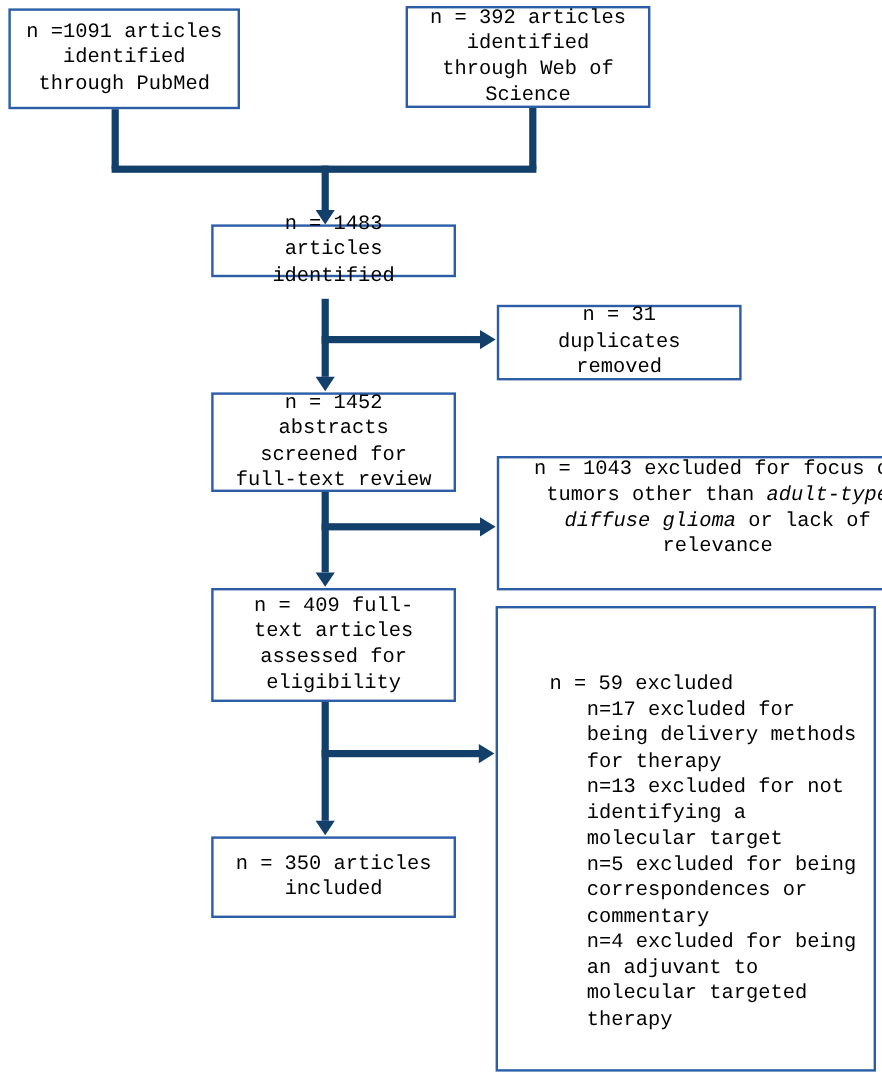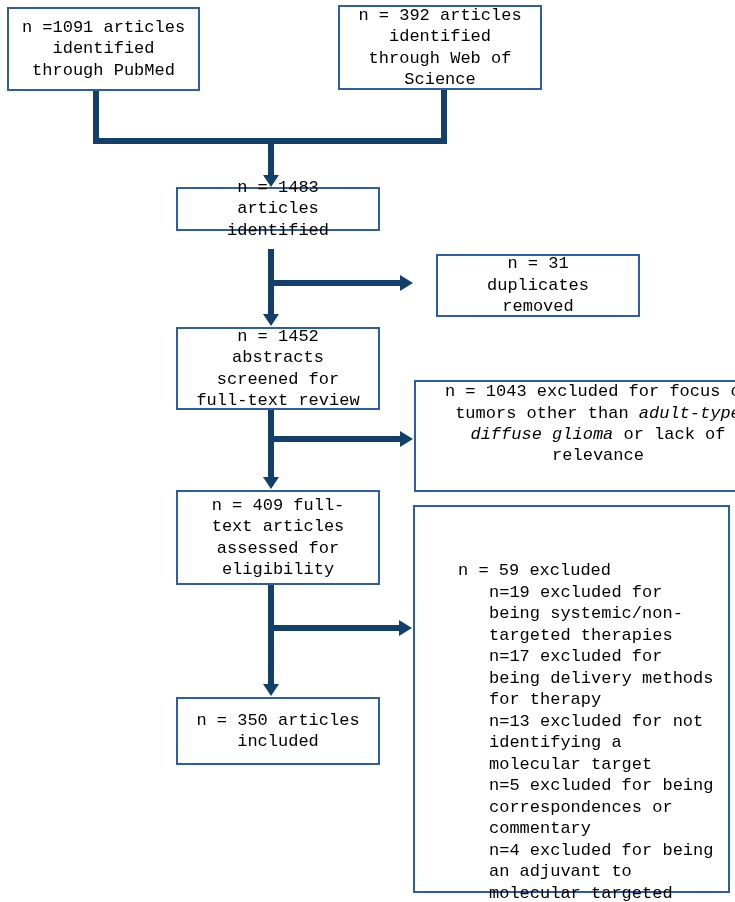--- a/index.html
+++ b/index.html
@@ -38,21 +38,21 @@
   .arrow-right{
     position:absolute;width:0;height:0;
     border-top:8px solid transparent;
     border-bottom:8px solid transparent;
     border-left:13px solid var(--connector);
   }
   
   .n-pubmed    {left:7px;  top:7px;  width:193px;height:84px;padding:0 12px;}
   .n-wos       {left:338px;top:5px;  width:204px;height:85px;padding:12px 14px;}
   .n-identified{left:176px;top:187px;width:204px;height:44px;padding:0 14px;}
-  .n-duplicates{left:436px;top:254px;width:204px;height:63px;padding:0 14px;}
+  .n-duplicates{left:414px;top:254px;width:204px;height:63px;padding:0 14px;}
   .n-screened  {left:176px;top:327px;width:204px;height:83px;padding:0 14px;}
   .n-excl1043  {left:414px;top:380px;width:376px;height:112px;padding:0 26px 24px 18px;}
   .n-eligibility{left:176px;top:490px;width:204px;height:95px;padding:0 24px;}
   .n-included  {left:176px;top:697px;width:204px;height:68px;padding:16px 14px;}
   .n-excl59{
     left:413px;top:505px;width:317px;height:388px;
     display:block;text-align:left;
     padding:53px 6px 0 0;
   }
   .excl-title{margin-left:43px;font-size:17px;line-height:21.5px;}
@@ -109,21 +109,20 @@
   <div class="box n-excl1043">
     <span class="lbl"><span>n = 1043 excluded for focus on tumors other than </span><span class="italic">adult-type diffuse glioma</span><span> or lack of relevance</span></span>
   </div>
 
   <div class="box n-eligibility">
     <span class="lbl">n = 409 full-text articles assessed for eligibility</span>
   </div>
 
   <div class="box n-excl59">
     <div class="excl-title">n = 59 excluded</div>
-    <div class="excl-item">n=19 excluded for being systemic/non-targeted therapies</div>
     <div class="excl-item">n=17 excluded for being delivery methods for therapy</div>
     <div class="excl-item">n=13 excluded for not identifying a molecular target</div>
     <div class="excl-item">n=5 excluded for being correspondences or commentary</div>
     <div class="excl-item">n=4 excluded for being an adjuvant to molecular targeted therapy</div>
   </div>
 
   <div class="box n-included">
     <span class="lbl">n = 350 articles included</span>
   </div>
 

